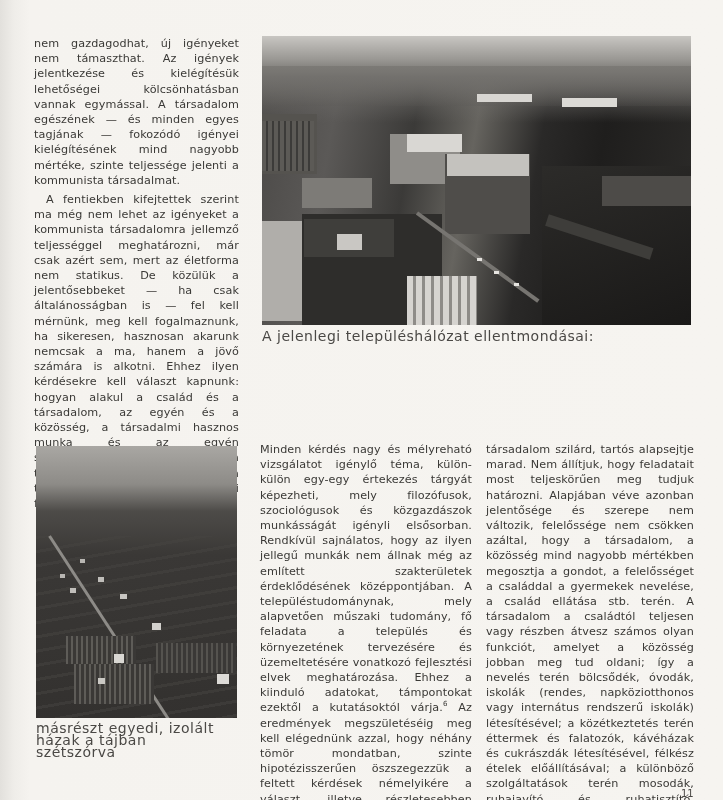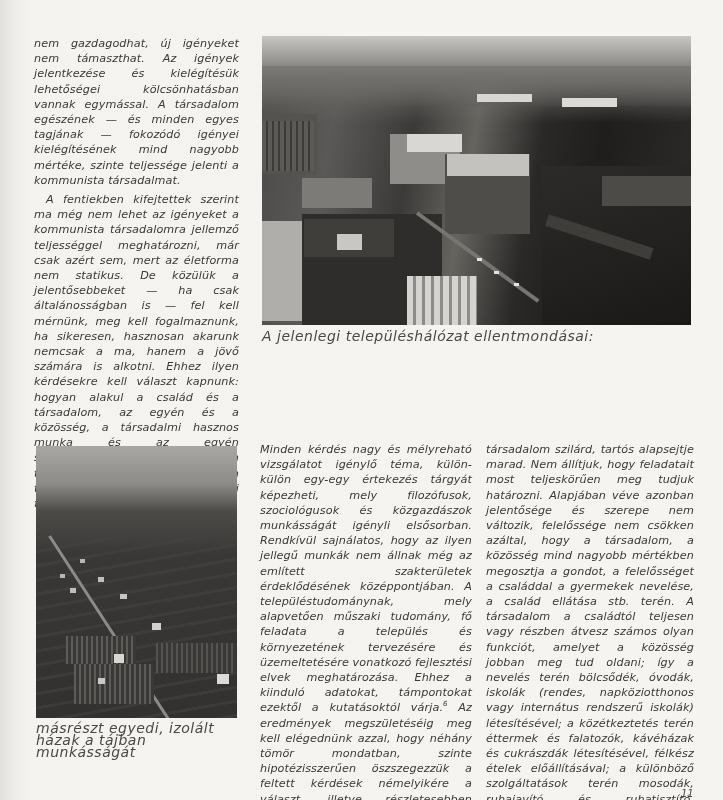--- a/index.html
+++ b/index.html
@@ -6,21 +6,20 @@
   body {
     width: 723px; height: 800px; overflow: hidden;
     background: #f4f2ee;
     font-family: "DejaVu Sans", sans-serif;
     color: #2b2a28;
     position: relative;
   }
   .page {
     position: absolute; inset: 0;
     background: linear-gradient(90deg, #e2e0dc 0px, #efede9 14px, #f5f3ef 30px, #f6f4f0 100%);
-    font-style: italic;
   }
   .col {
     position: absolute;
     font-size: 11.2px;
     line-height: 15.2px;
     text-align: justify;
     letter-spacing: 0.1px;
     color: #3a3936;
   }
   .col p { margin: 0; text-indent: 0; }
@@ -115,21 +114,21 @@
     <div class="blk" style="left:116px;top:177px;width:9px;height:7px;background:#d3d1cd;"></div>
     <div class="blk" style="left:84px;top:148px;width:7px;height:5px;background:#c8c6c2;"></div>
     <div class="blk" style="left:62px;top:131px;width:6px;height:5px;background:#c0beba;"></div>
     <div class="blk" style="left:34px;top:142px;width:6px;height:5px;background:#c0beba;"></div>
     <div class="blk" style="left:44px;top:113px;width:5px;height:4px;background:#b8b6b2;"></div>
     <div class="blk" style="left:24px;top:128px;width:5px;height:4px;background:#b8b6b2;"></div>
     <div class="blk" style="left:181px;top:228px;width:12px;height:10px;background:#dddbd7;"></div>
   </div>
   <div class="caption caption-rural">
     <div>másrészt egyedi, izolált házak a tájban</div>
-    <div>munkásságát</div>
+    <div>szétszórva</div>
   </div>
 
   <div class="col col-mid">
     <p><span>Minden kérdés nagy és mélyreható vizsgálatot igénylő téma, külön-külön egy-egy értekezés tárgyát képezheti, mely filozófusok, szociológusok és közgazdászok munkásságát igényli elsősorban. Rendkívül sajnálatos, hogy az ilyen jellegű munkák nem állnak még az említett szakterületek érdeklődésének középpontjában. A településtudománynak, mely alapvetően műszaki tudomány, fő feladata a település és környezetének tervezésére és üzemeltetésére vonatkozó fejlesztési elvek meghatározása. Ehhez a kiinduló adatokat, támpontokat ezektől a kutatásoktól várja.</span><sup>6</sup> <span>Az eredmények megszületéséig meg kell elégednünk azzal, hogy néhány tömör mondatban, szinte hipotézisszerűen öszszegezzük a feltett kérdések némelyikére a választ, illetve részletesebben vessük fel e kérdéseket.</span></p>
 
   </div>
 
   <div class="col col-right">
     <p>társadalom szilárd, tartós alapsejtje marad. Nem állítjuk, hogy feladatait most teljeskörűen meg tudjuk határozni. Alapjában véve azonban jelentősége és szerepe nem változik, felelőssége nem csökken azáltal, hogy a társadalom, a közösség mind nagyobb mértékben megosztja a gondot, a felelősséget a családdal a gyermekek nevelése, a család ellátása stb. terén. A társadalom a családtól teljesen vagy részben átvesz számos olyan funkciót, amelyet a közösség jobban meg tud oldani; így a nevelés terén bölcsődék, óvodák, iskolák (rendes, napköziotthonos vagy internátus rendszerű iskolák) létesítésével; a közétkeztetés terén éttermek és falatozók, kávéházak és cukrászdák létesítésével, félkész ételek előállításával; a különböző szolgáltatások terén mosodák, ruhajavító és ruhatisztító, lakáskarbantartó és takarító és egyéb szolgáltató vállalatok és közművek létesítésével. A feladatok</p>
   </div>

